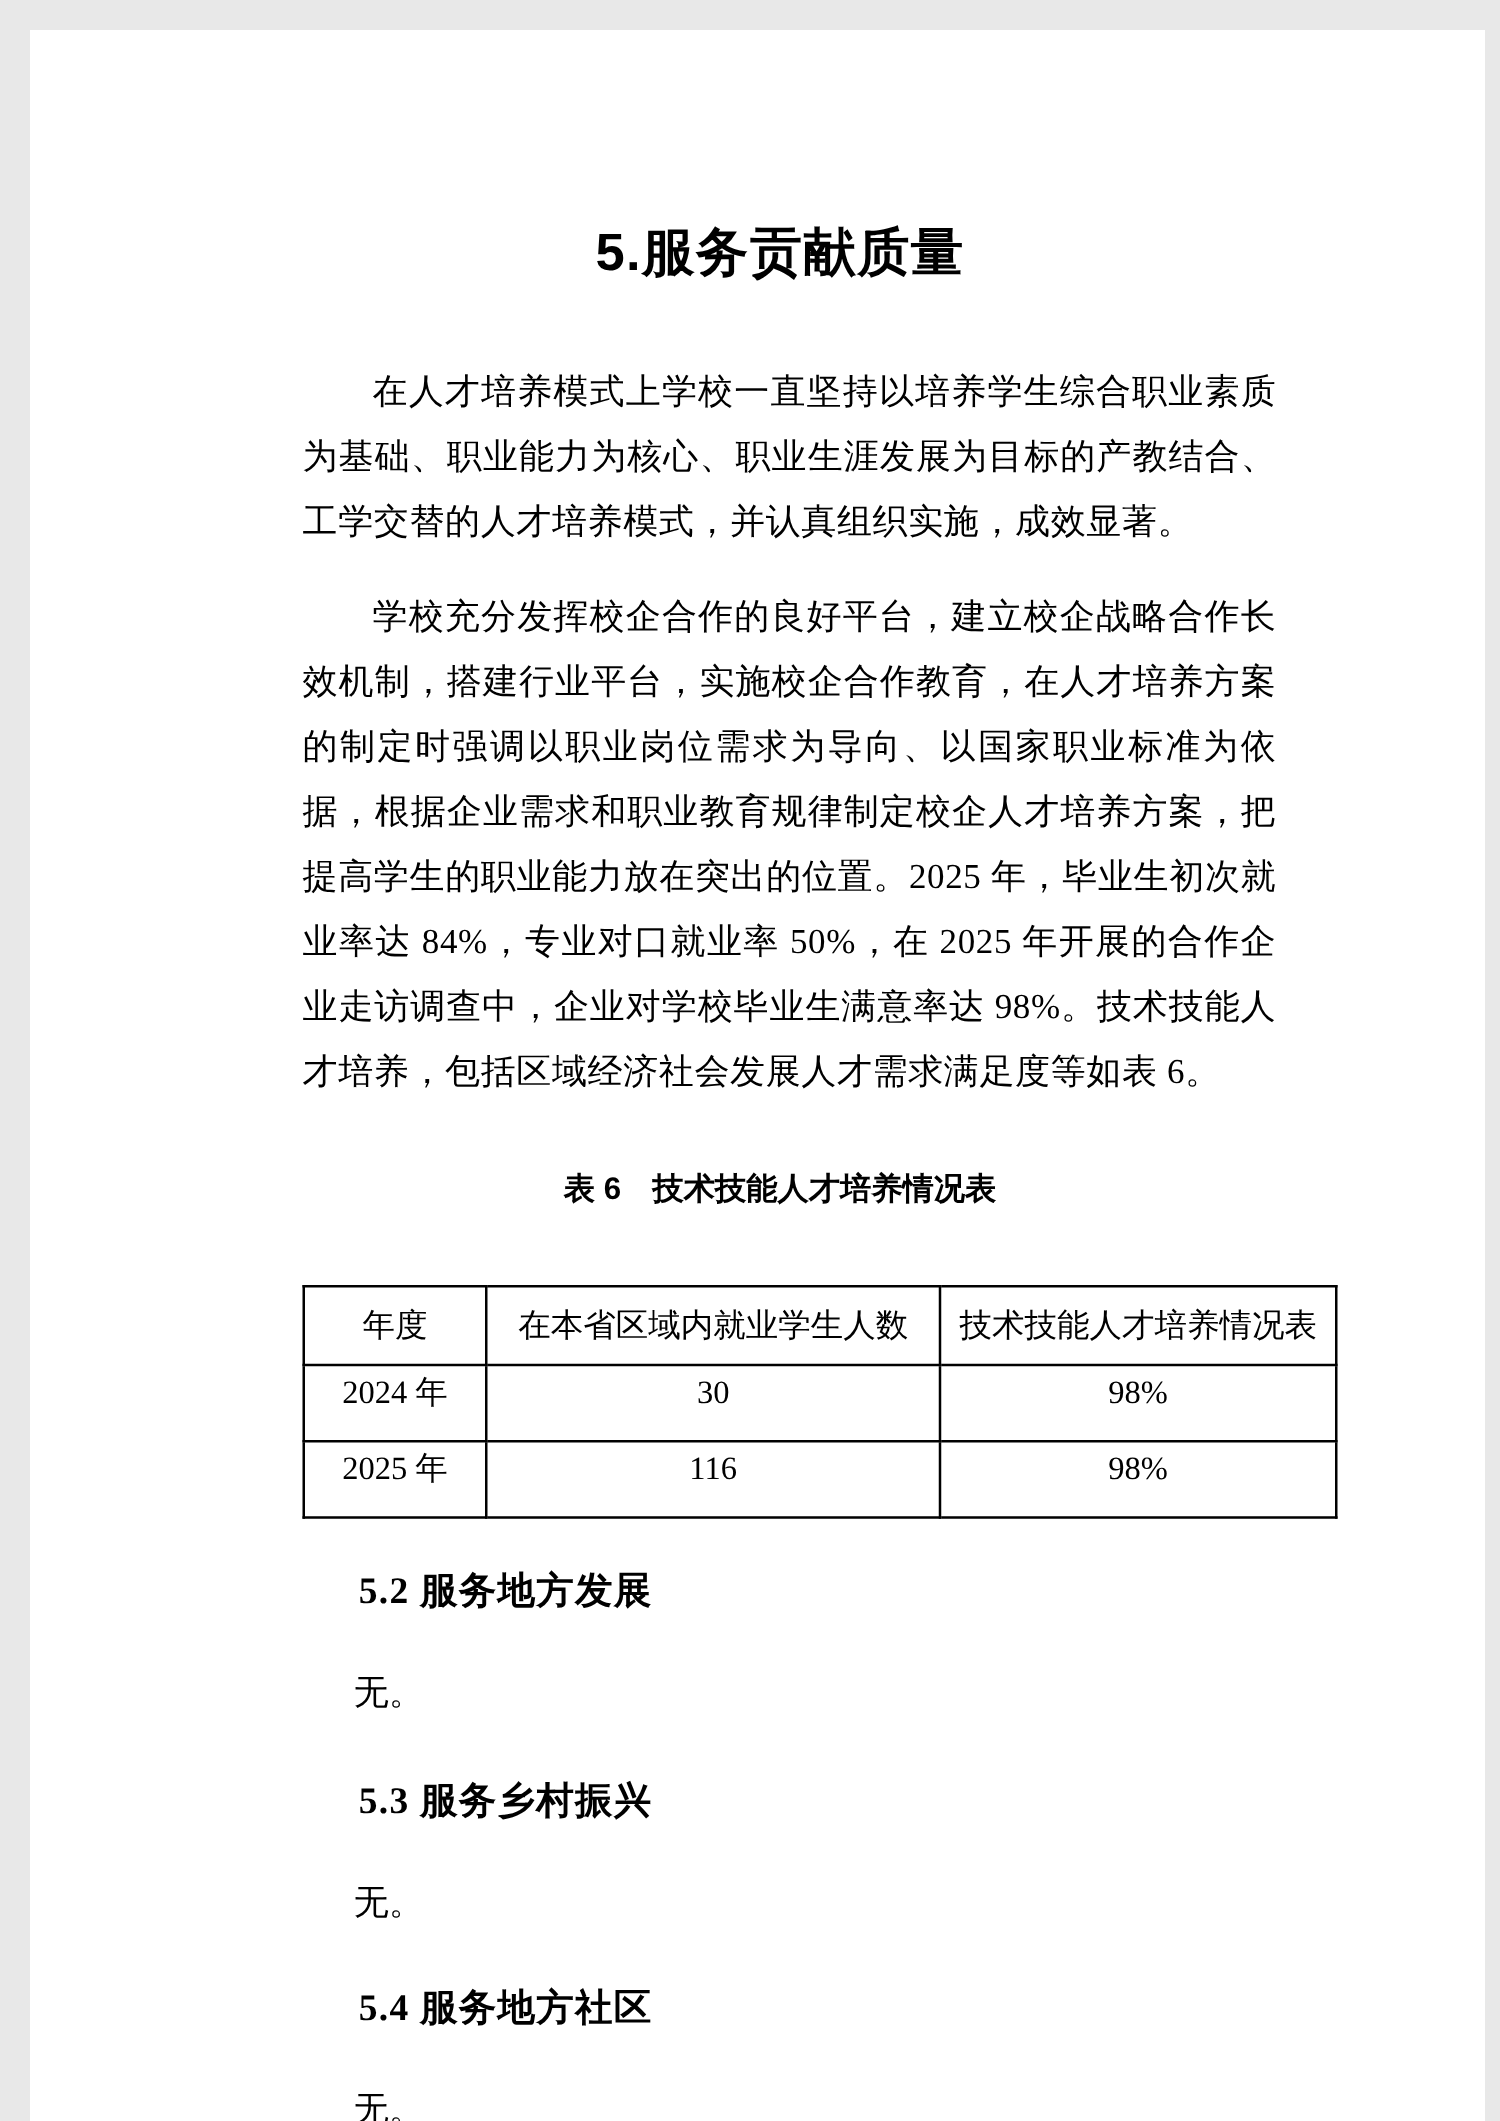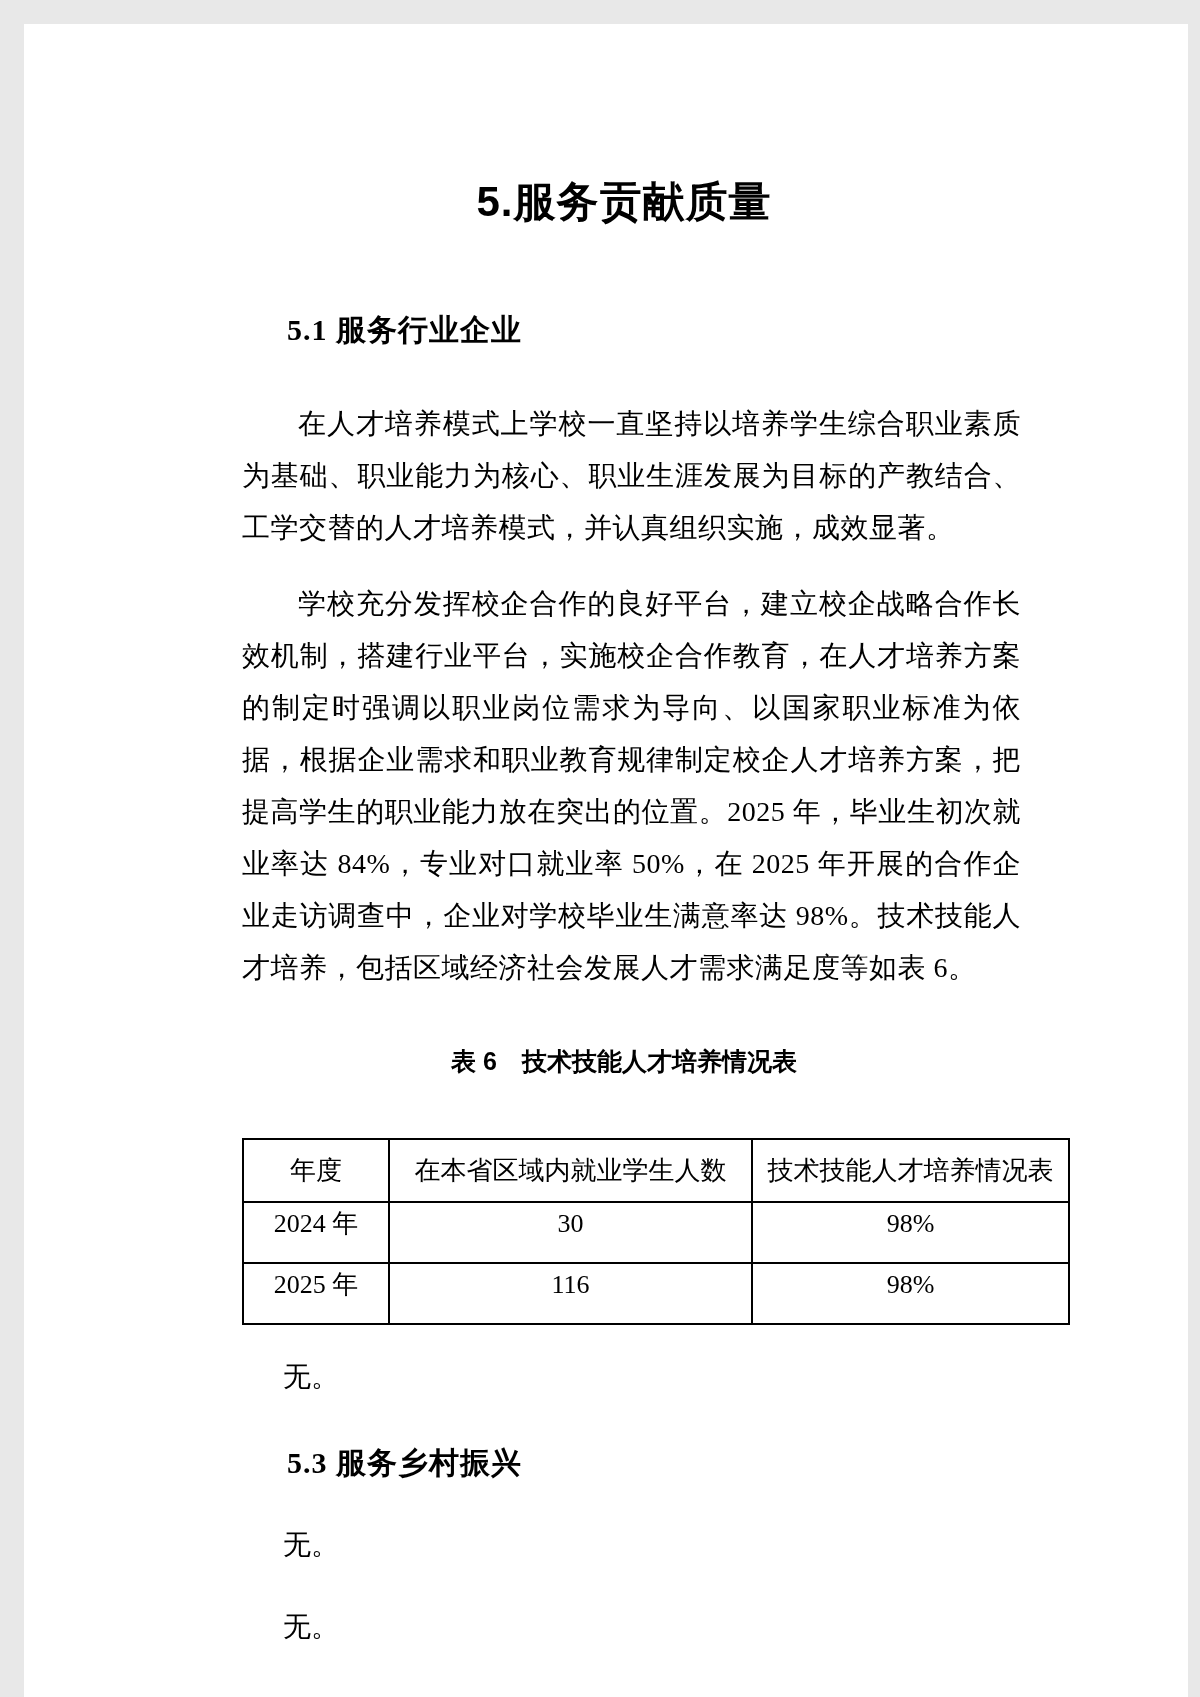--- a/index.html
+++ b/index.html
@@ -99,21 +99,20 @@
 </style>
 </head>
 <body>
 
 <div class="page">
 
   <h1 class="doc-title">5.服务贡献质量</h1>
 
   <div class="body-col">
 
-    <h2 class="sec-heading h51">5.1 服务行业企业</h2>
 
     <p class="body-para p1">在人才培养模式上学校一直坚持以培养学生综合职业素质为基础、职业能力为核心、职业生涯发展为目标的产教结合、工学交替的人才培养模式，并认真组织实施，成效显著。</p>
 
     <p class="body-para p2">学校充分发挥校企合作的良好平台，建立校企战略合作长效机制，搭建行业平台，实施校企合作教育，在人才培养方案的制定时强调以职业岗位需求为导向、以国家职业标准为依据，根据企业需求和职业教育规律制定校企人才培养方案，把提高学生的职业能力放在突出的位置。2025 年，毕业生初次就业率达 84%，专业对口就业率 50%，在 2025 年开展的合作企业走访调查中，企业对学校毕业生满意率达 98%。技术技能人才培养，包括区域经济社会发展人才需求满足度等如表 6。</p>
 
     <div class="tbl-caption">表 6　技术技能人才培养情况表</div>
 
     <table class="data-table">
       <colgroup>
         <col style="width:146px">
@@ -134,23 +133,25 @@
           <td>98%</td>
         </tr>
         <tr>
           <td>2025 年</td>
           <td>116</td>
           <td>98%</td>
         </tr>
       </tbody>
     </table>
 
+    <h2 class="sec-heading h52">5.2 服务地方发展</h2>
     <p class="none-para">无。</p>
 
     <h2 class="sec-heading h53">5.3 服务乡村振兴</h2>
     <p class="none-para">无。</p>
 
+    <h2 class="sec-heading h54">5.4 服务地方社区</h2>
     <p class="none-para">无。</p>
 
   </div>
 
 
 </div>
 
 </body></html>

